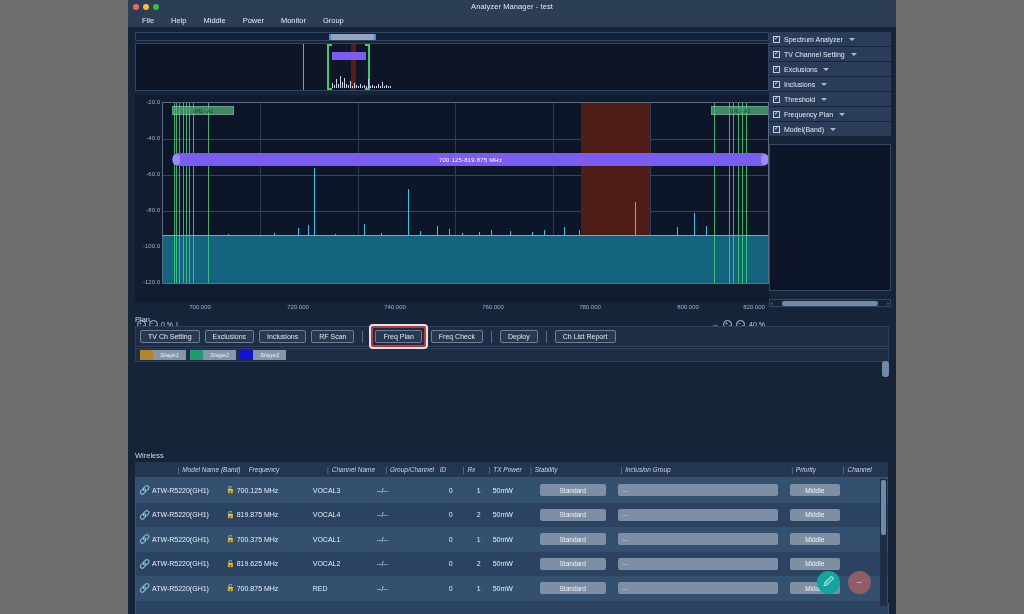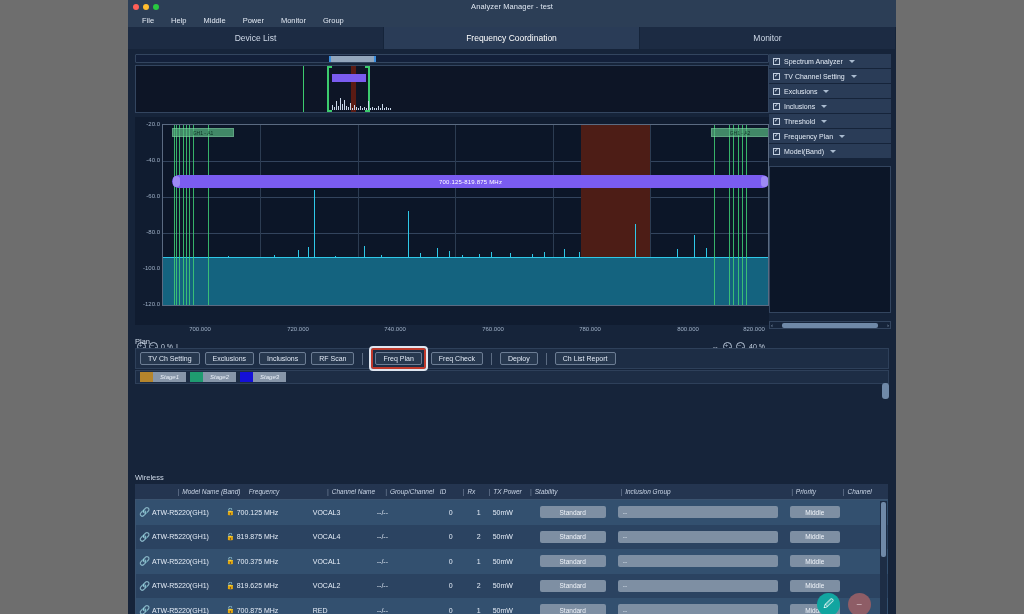--- a/index.html
+++ b/index.html
@@ -293,25 +293,20 @@
 
   <div class="menubar">
     <span>File</span>
     <span>Help</span>
     <span>Middle</span>
     <span>Power</span>
     <span>Monitor</span>
     <span>Group</span>
   </div>
 
-  <div class="tabbar">
-    <div class="tab">Device List</div>
-    <div class="tab active">Frequency Coordination</div>
-    <div class="tab">Monitor</div>
-  </div>
 
   <div class="content">
 
     <div class="spectrum-region">
 
       <div class="nav-scroll">
         <div class="nav-thumb"></div>
       </div>
 
       <div class="overview">

